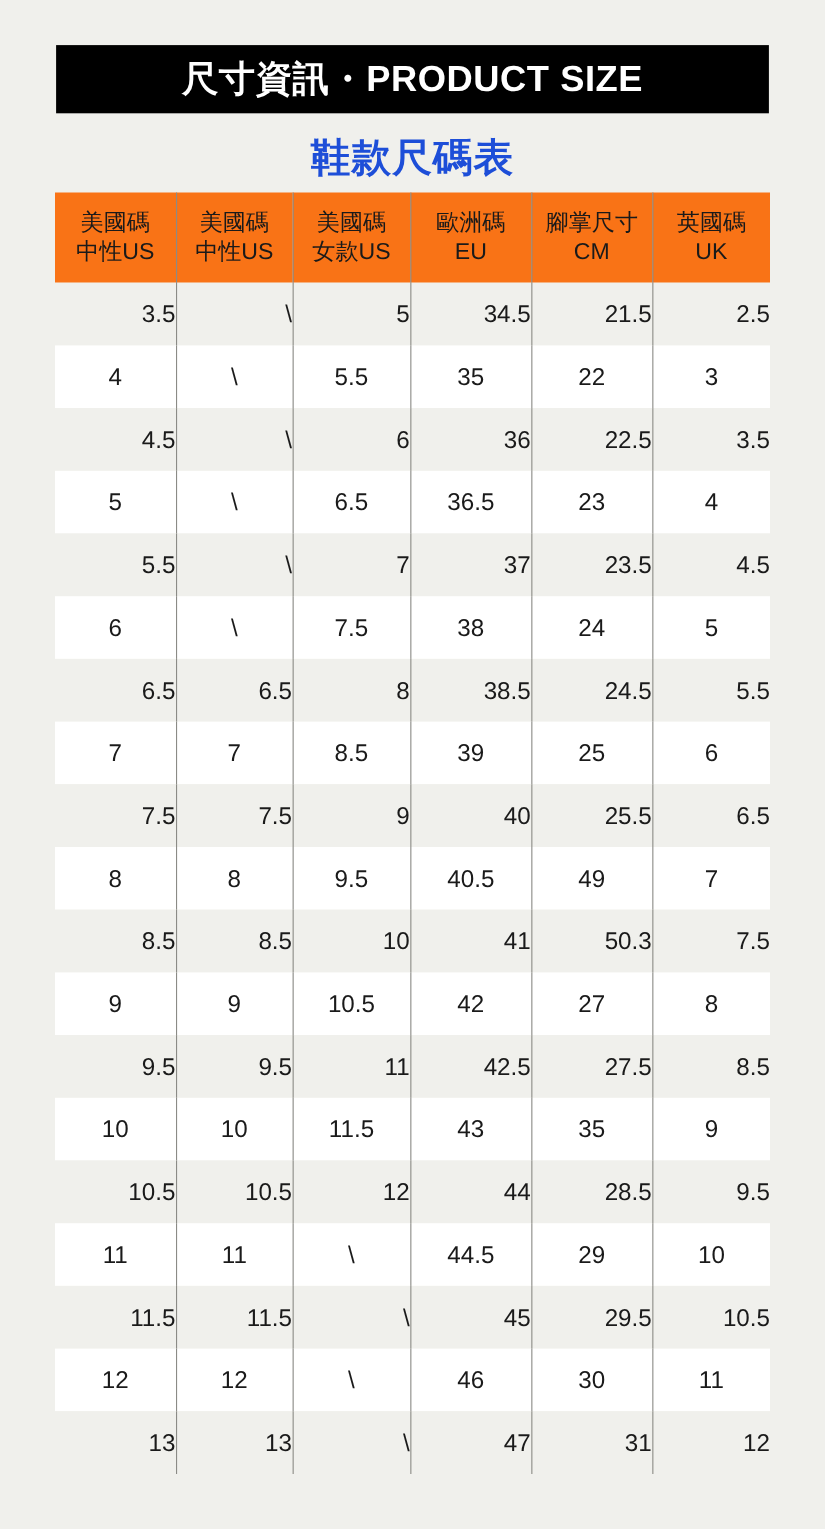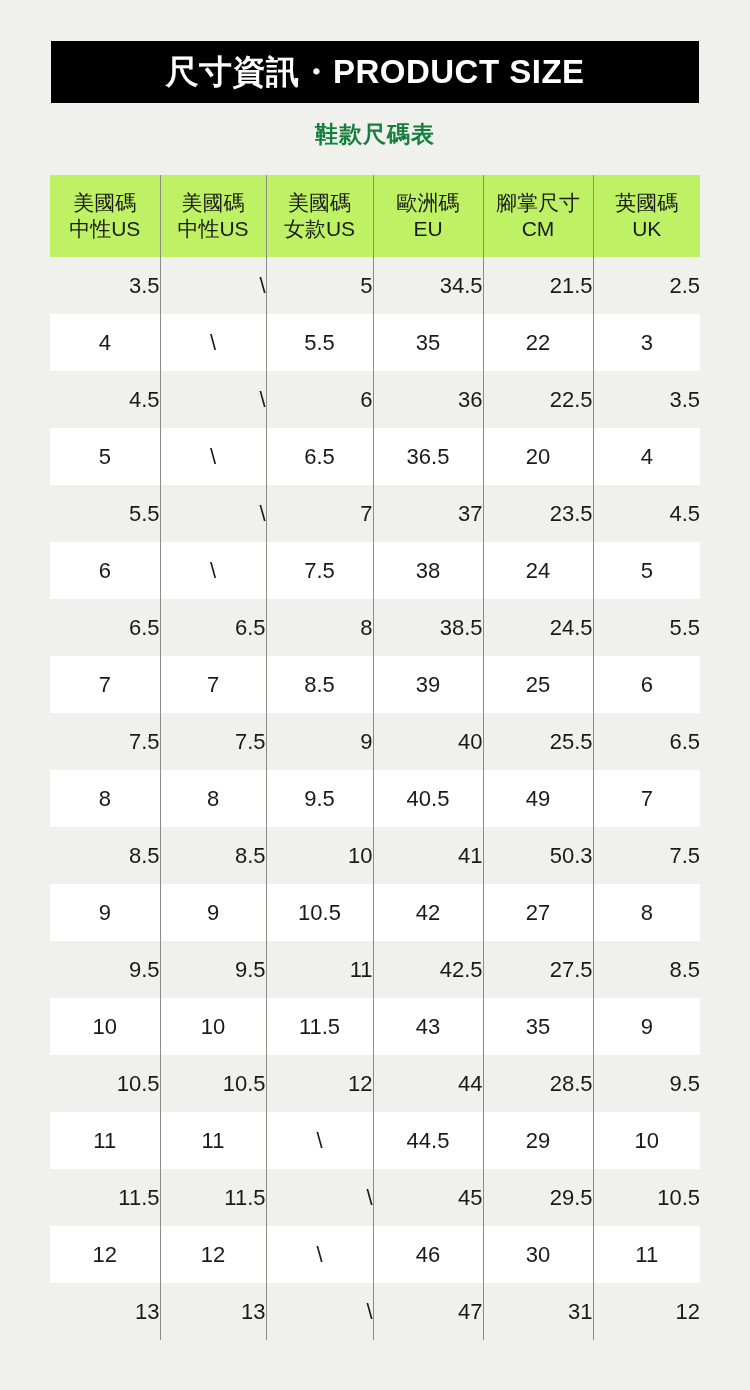--- a/index.html
+++ b/index.html
@@ -24,22 +24,22 @@
     font-size:33px;
     font-weight:bold;
     letter-spacing:0.5px;
     white-space:nowrap;
   }
 
   
   .subtitle {
     position:absolute; left:0; top:119px; width:750px;
     text-align:center;
-    font-size:23px; font-weight:bold;
-    color:#15803d;
+    font-size:36px; font-weight:bold;
+    color:#1d4ed8;
     letter-spacing:1px;
   }
 
   
   .table-wrap {
     position:absolute; left:50px; top:175px;
     width:650px;
   }
   table.size-table {
     width:650px;
@@ -61,21 +61,21 @@
     font-weight:normal;
     color:#1a1a1a;
   }
   table.size-table th:first-child,
   table.size-table td:first-child {
     border-left:none;
   }
 
   thead th {
     height:82px;
-    background:#bef264;
+    background:#f97316;
     font-size:21px;
     line-height:1.22;
     padding:4px 2px;
   }
   thead th .hl { display:block; white-space:nowrap; }
 
   tbody td {
     height:57px;
     font-size:22px;
     background:#ffffff;
@@ -155,21 +155,21 @@
             <td>6</td>
             <td>36</td>
             <td>22.5</td>
             <td>3.5</td>
           </tr>
           <tr>
             <td>5</td>
             <td class="blank">\</td>
             <td>6.5</td>
             <td>36.5</td>
-            <td>20</td>
+            <td>23</td>
             <td>4</td>
           </tr>
           <tr class="alt">
             <td>5.5</td>
             <td class="blank">\</td>
             <td>7</td>
             <td>37</td>
             <td>23.5</td>
             <td>4.5</td>
           </tr>

